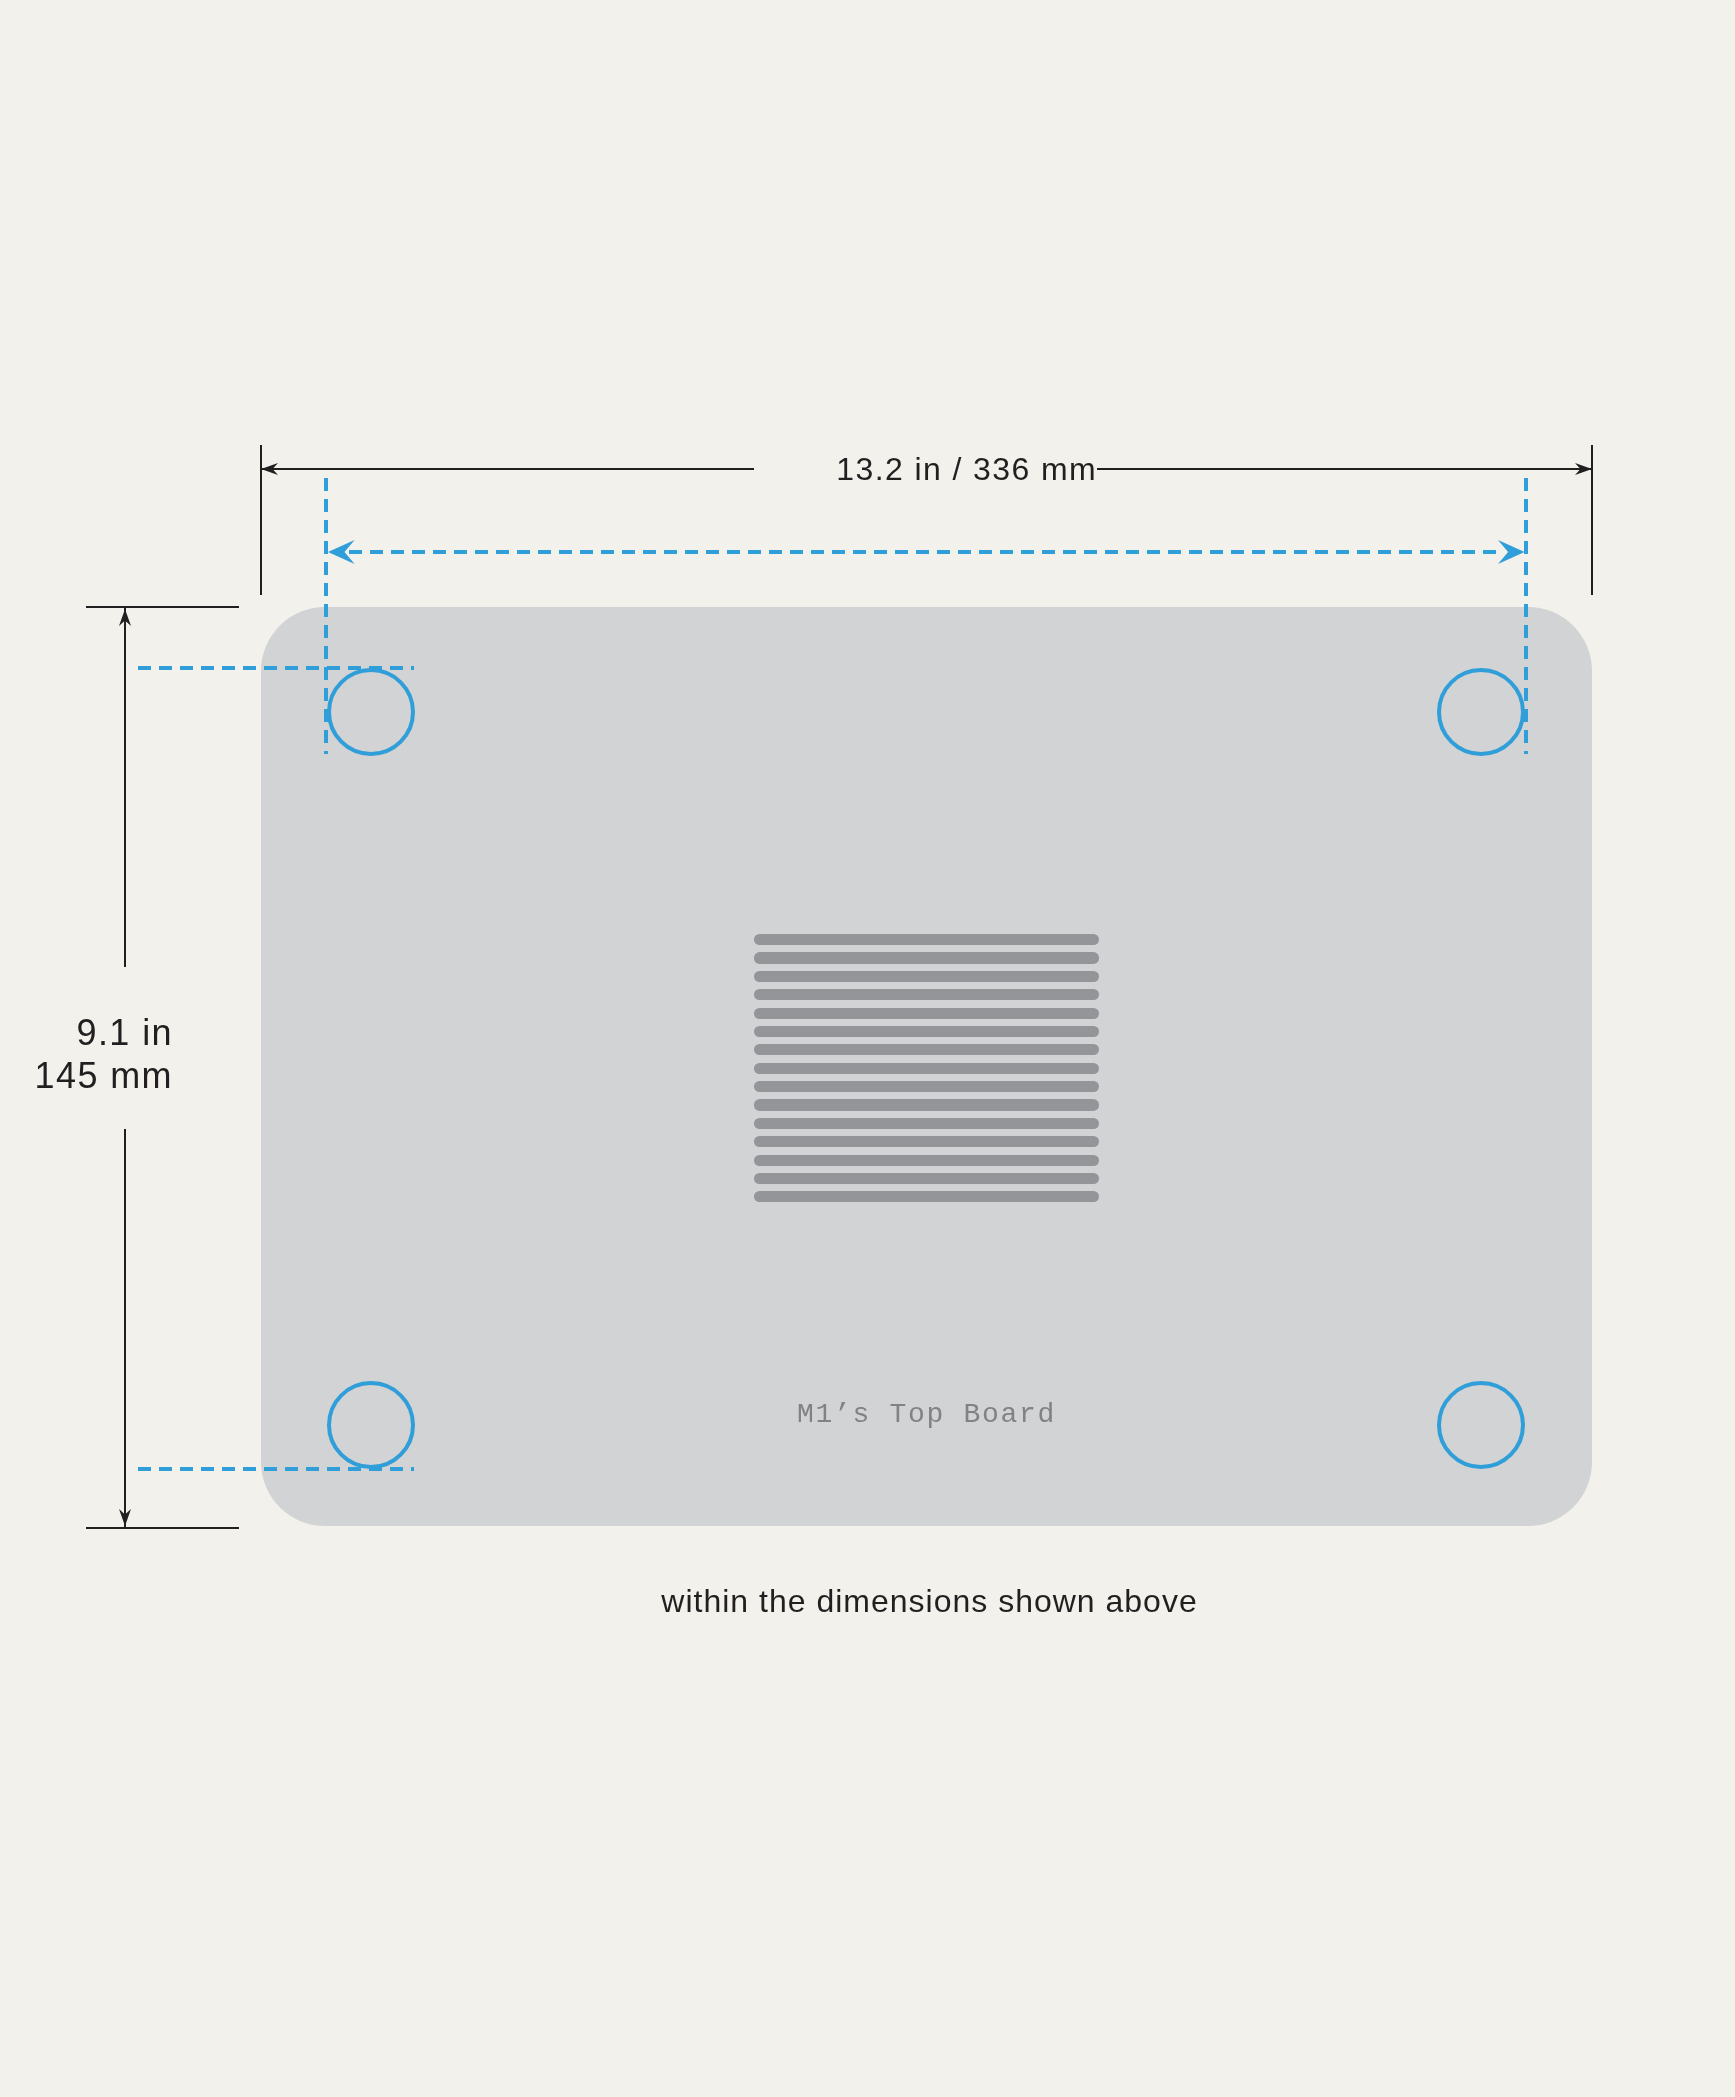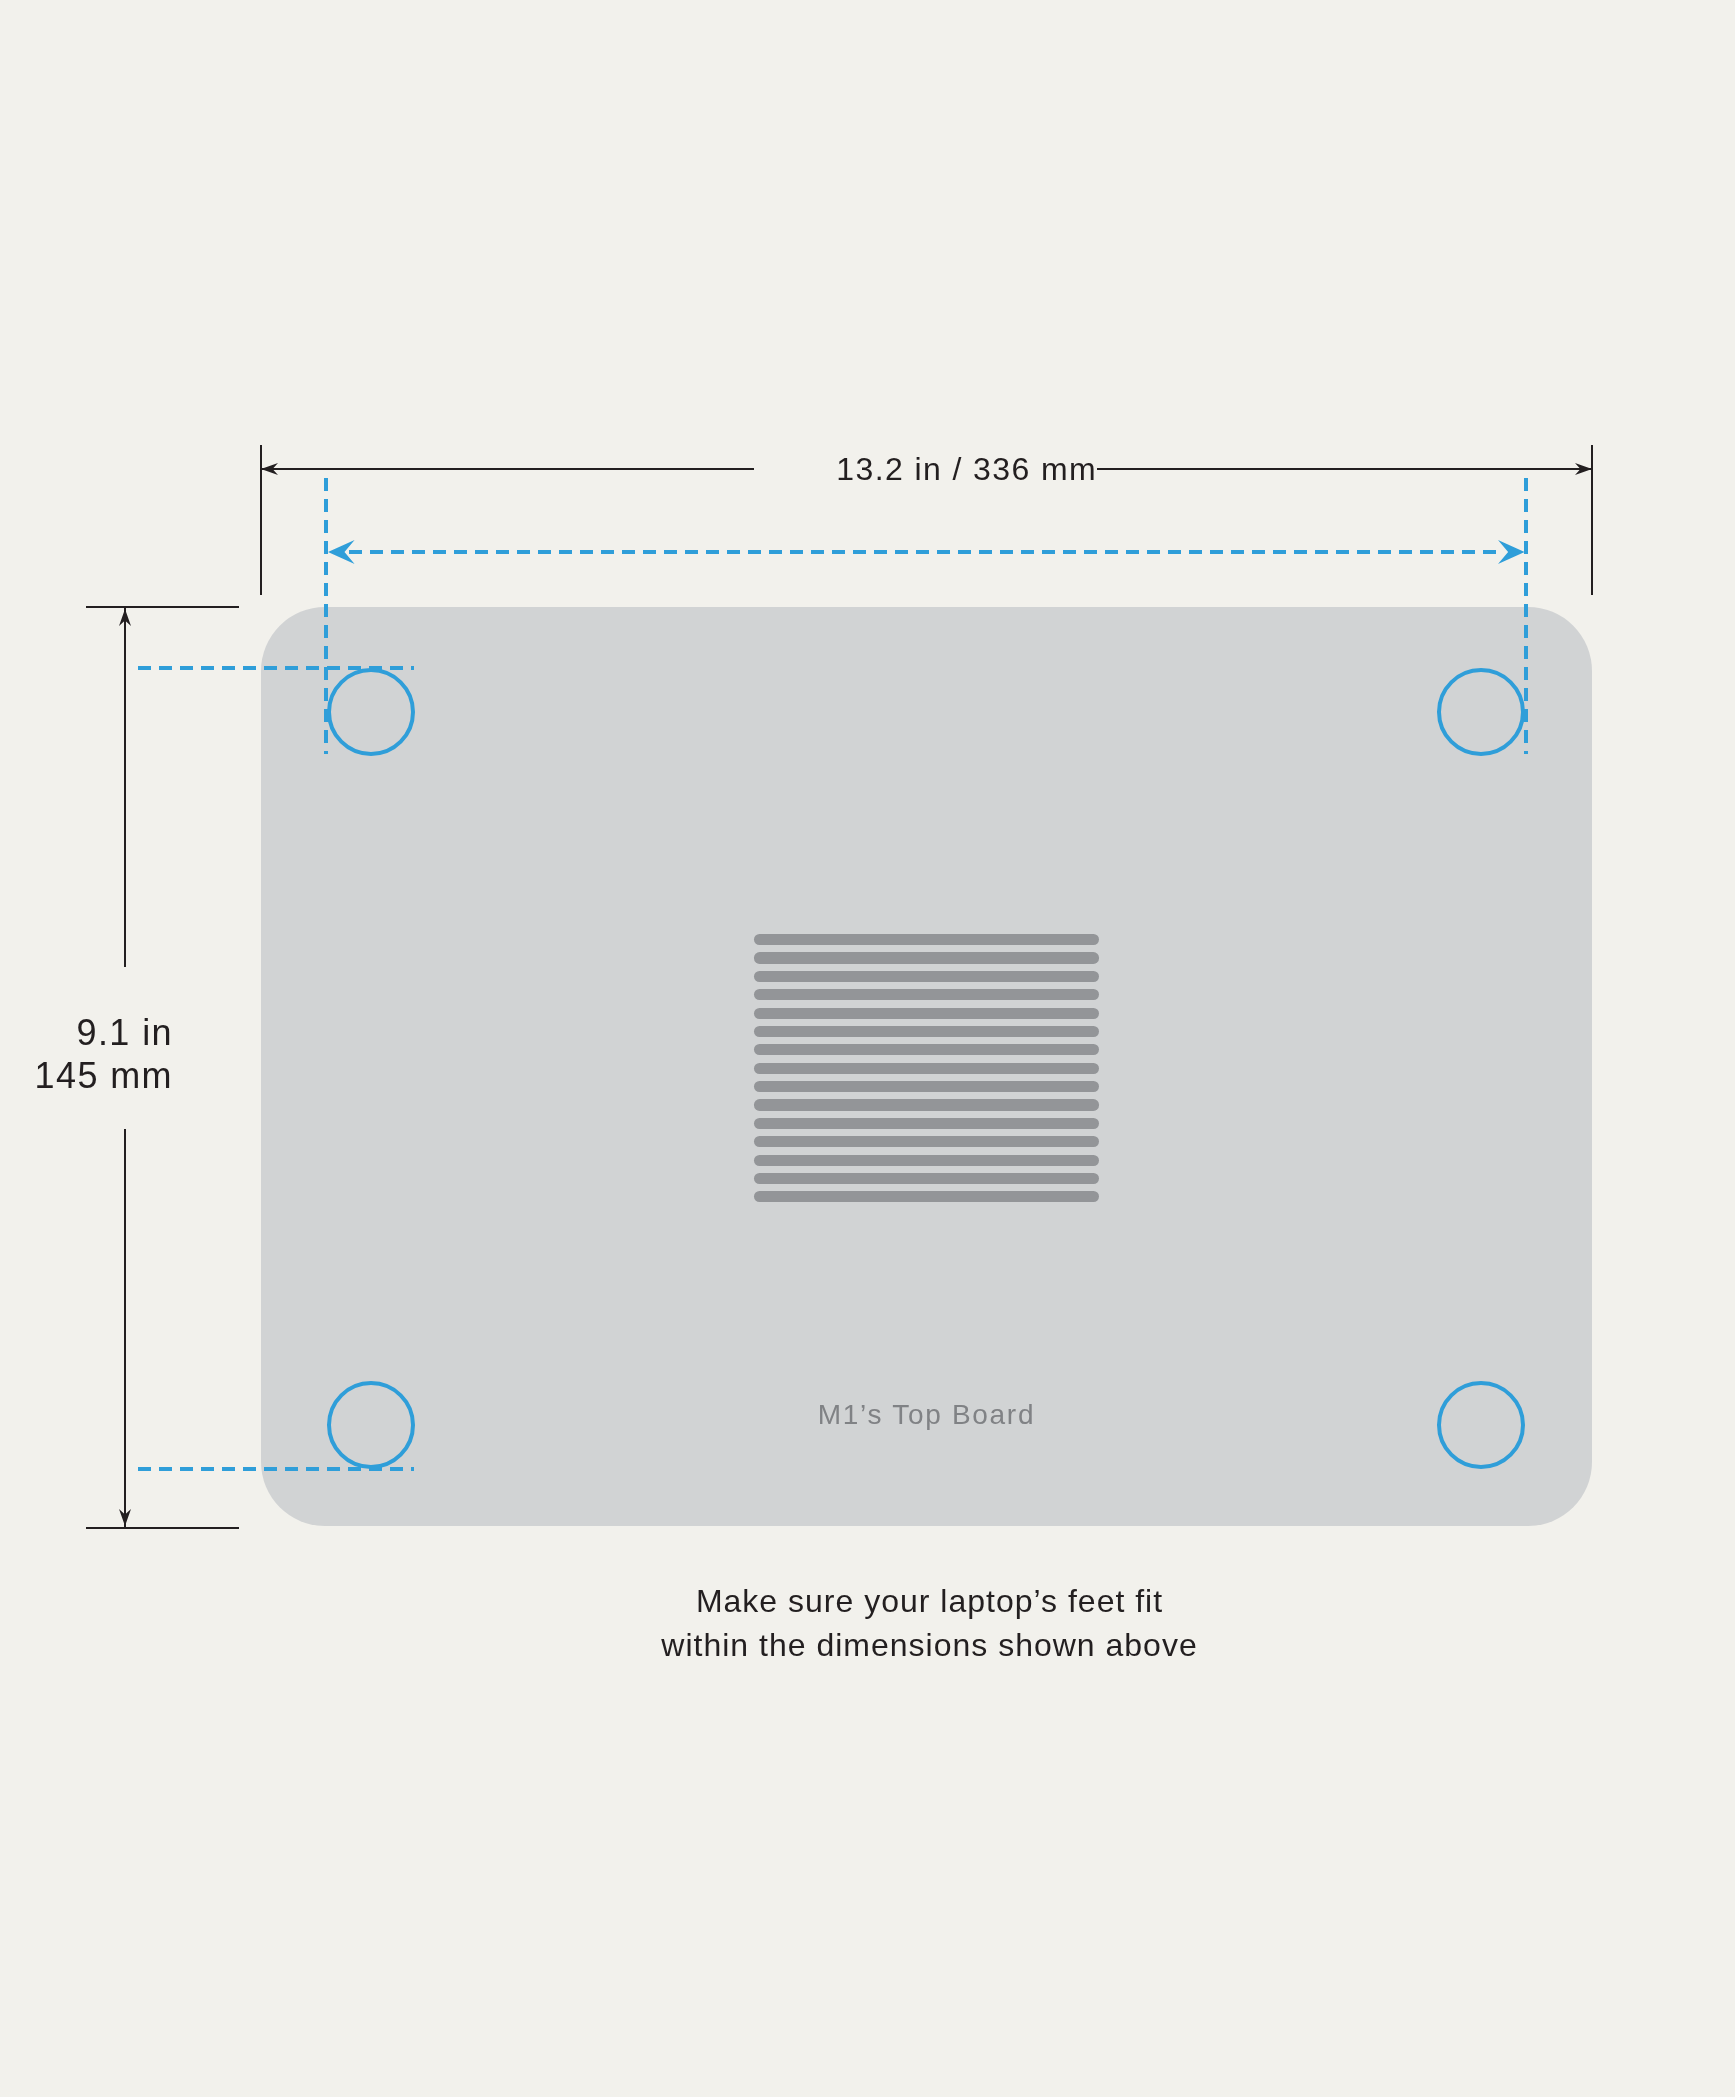--- a/index.html
+++ b/index.html
@@ -60,21 +60,21 @@
   .bl-arrow{position:absolute; width:26.6px; height:24px; background:#2f9ed9;}
   .bl-arrow.left {left:328px;  top:540px; clip-path:polygon(0% 50%,100% 0%,62% 50%,100% 100%);}
   .bl-arrow.right{left:1498px; top:540px; clip-path:polygon(100% 50%,0% 0%,38% 50%,0% 100%);}
 
   
   .dim-label-top{position:absolute; left:754px; top:451px; width:343px;
                  font-size:32px; letter-spacing:1.4px; color:#231f20; text-align:right; white-space:nowrap;}
   .dim-label-left{position:absolute; left:0; top:1011px; width:173px;
                   font-size:36px; letter-spacing:1.4px; color:#231f20; text-align:right; line-height:43px;}
   .board-label{position:absolute; left:717px; top:1399px; width:419px;
-               font-size:28px; letter-spacing:1.7px; color:#808285; text-align:center; white-space:nowrap;}
+               font-size:28px; letter-spacing:1.7px; color:#808285; text-align:center; white-space:nowrap;font-family:Liberation Mono, monospace;}
   .caption{position:absolute; left:580px; top:1579px; width:699px;
            font-size:32px; letter-spacing:1px; line-height:44px; color:#231f20; text-align:center;}
 </style>
 </head>
 <body>
 
 <div class="canvas">
 
   <div class="plate"></div>
 
@@ -124,18 +124,17 @@
 
   <div class="dash-v left"></div>
   <div class="dash-v right"></div>
   <div class="dash-h span"></div>
   <div class="bl-arrow left"></div>
   <div class="bl-arrow right"></div>
   <div class="dash-h foot-top"></div>
   <div class="dash-h foot-bottom"></div>
 
   <div class="caption">
-    <div>Make sure your laptop’s feet fit</div>
     <div>within the dimensions shown above</div>
   </div>
 
 </div>
 
 
 </body></html>

